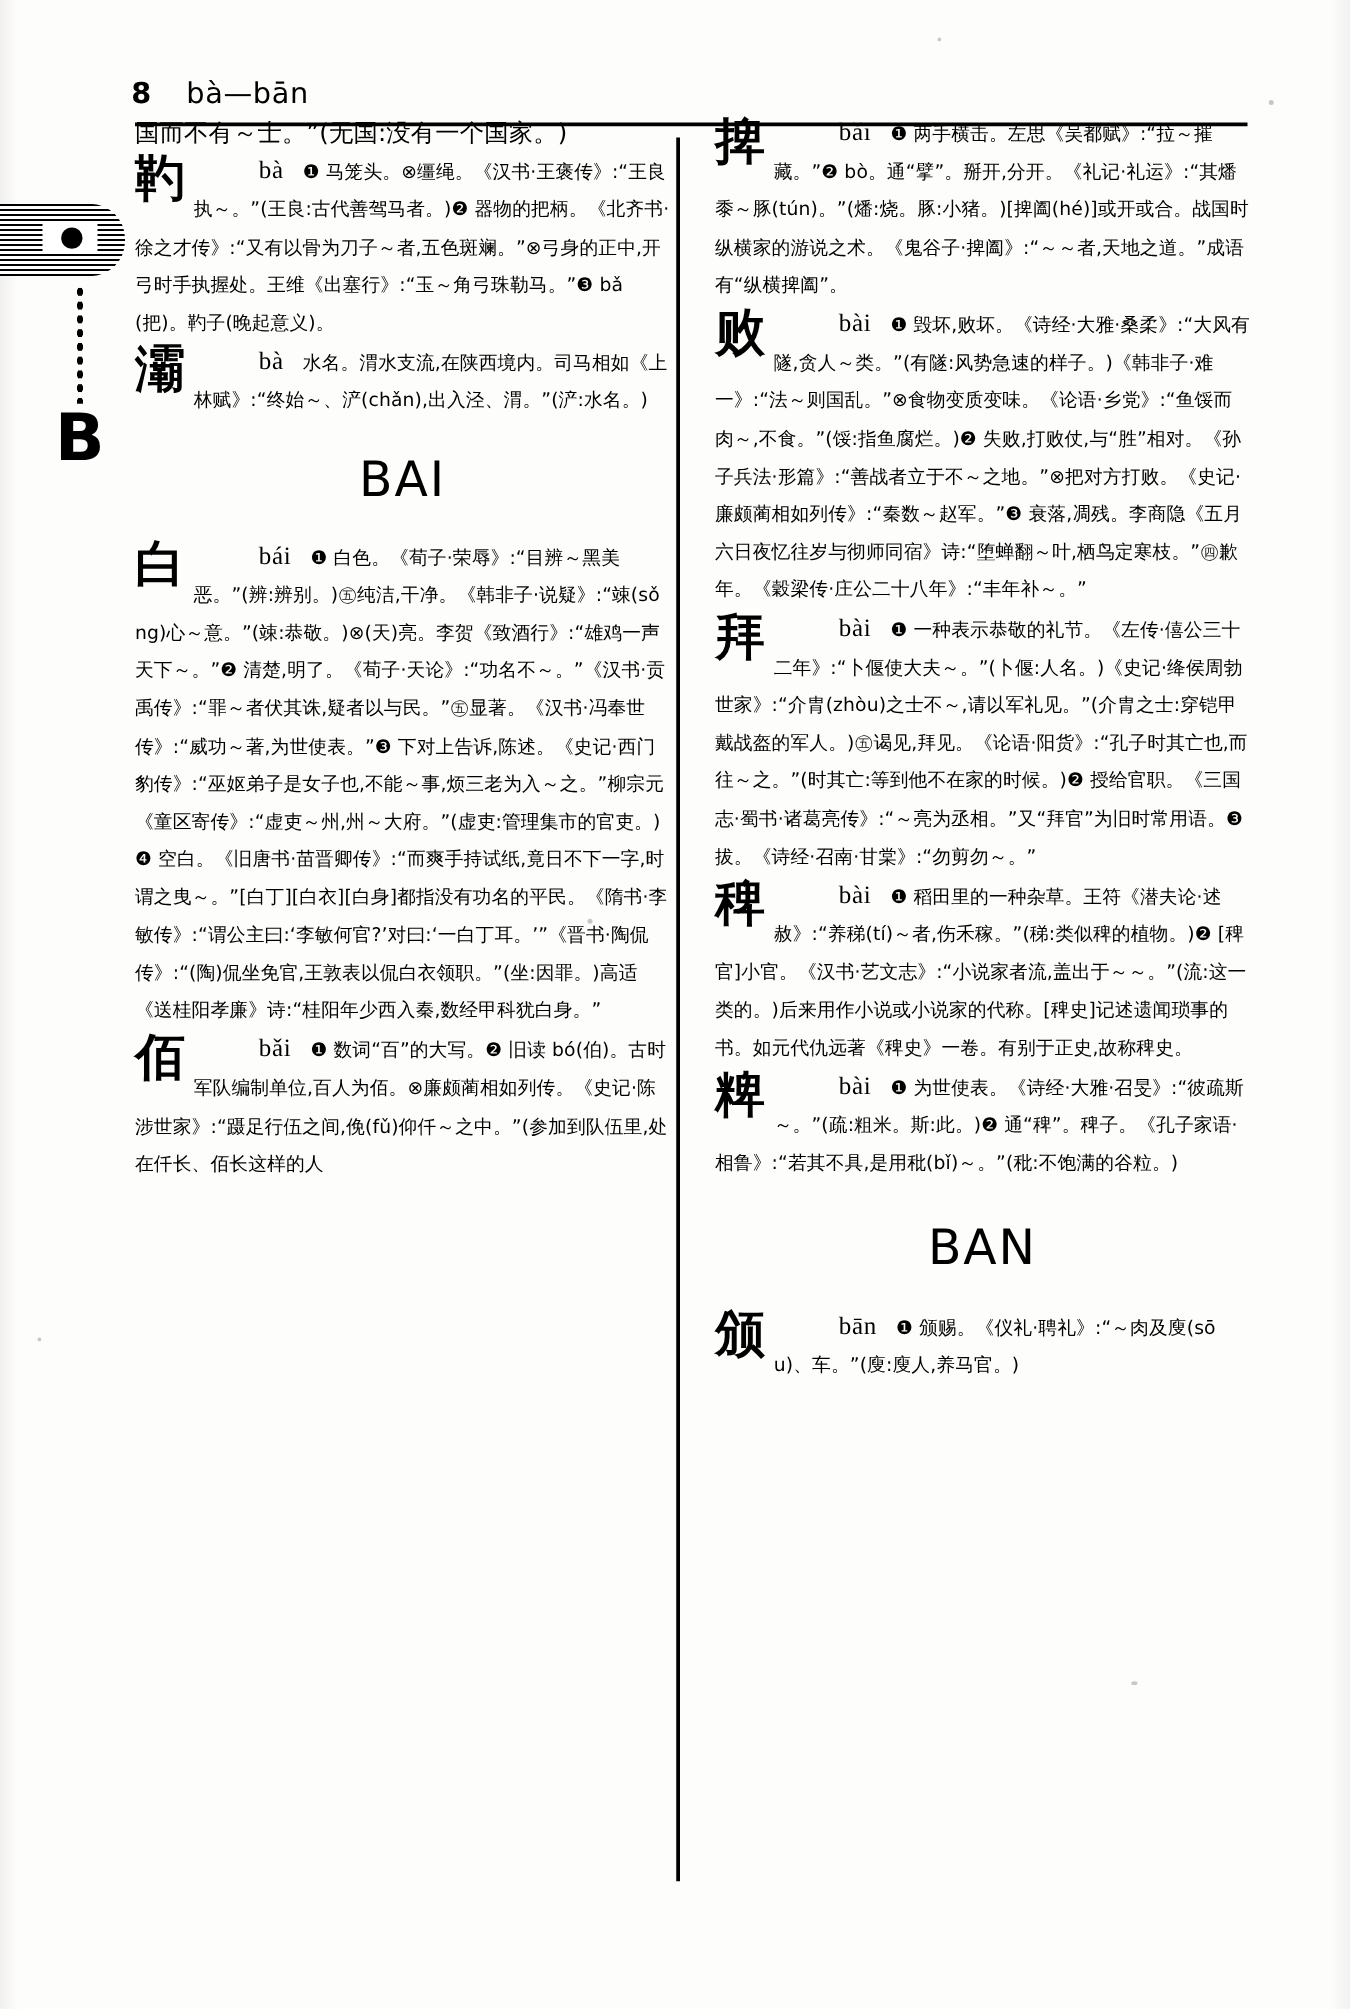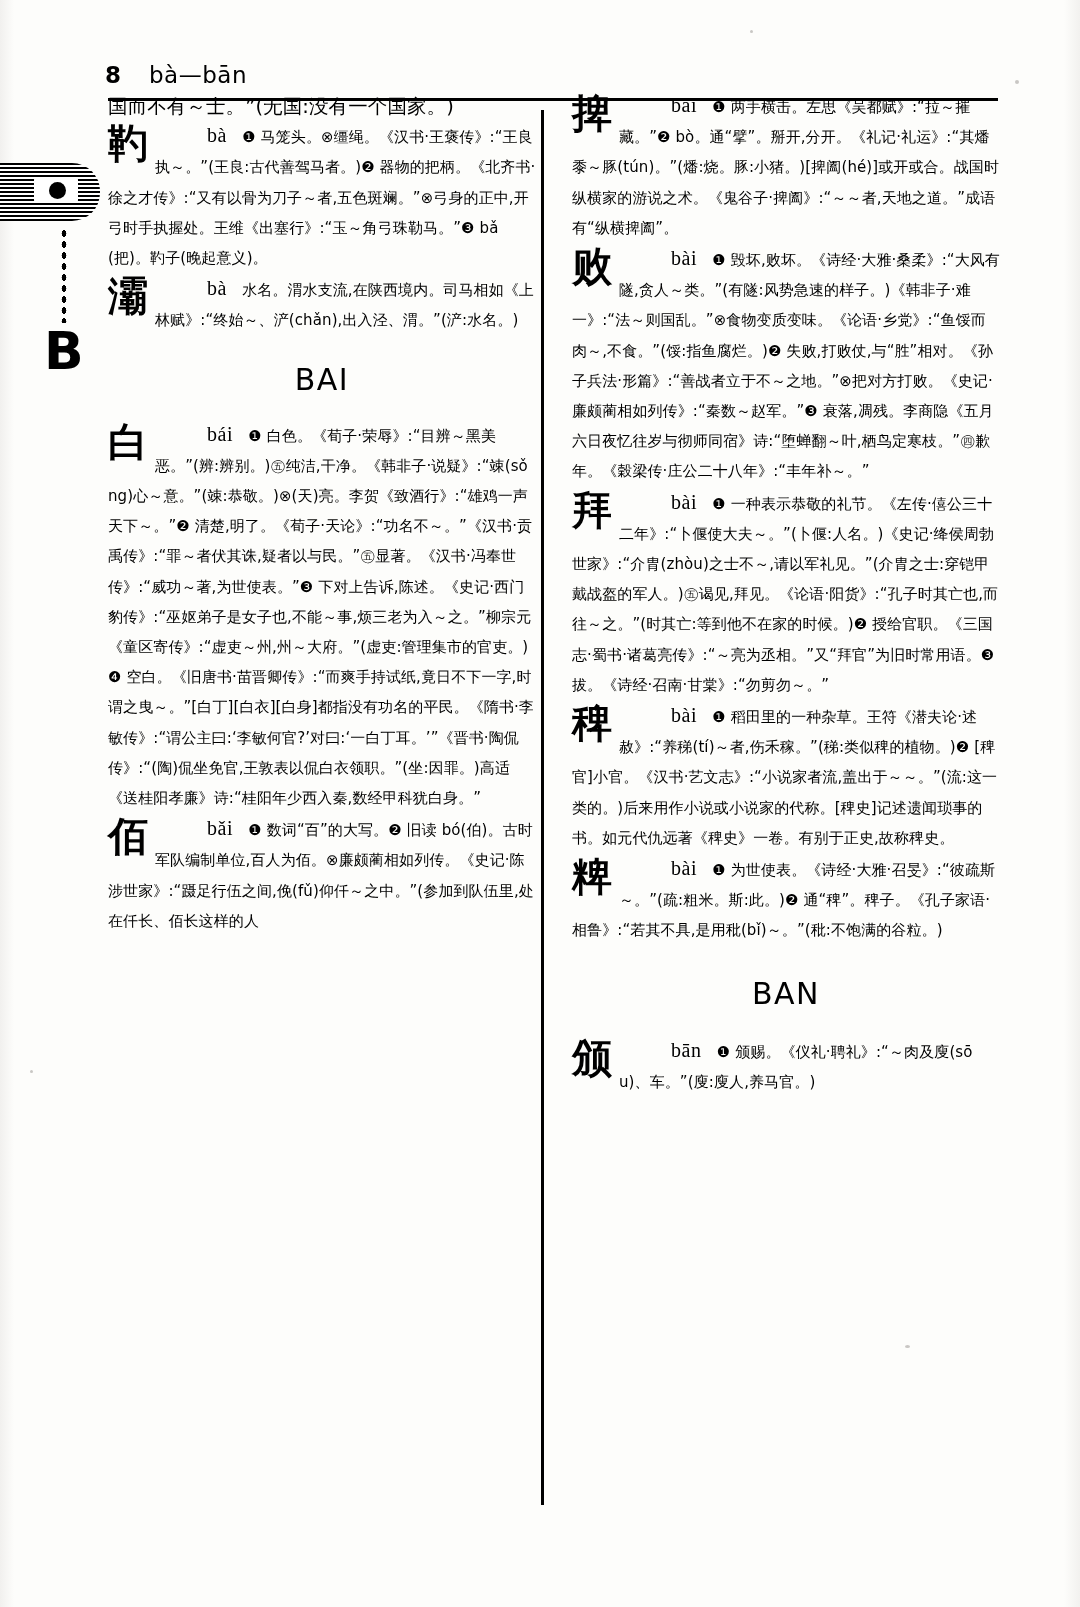--- a/index.html
+++ b/index.html
@@ -197,21 +197,21 @@
     font-family: Liberation Serif, serif;
     font-size: 20px;
     letter-spacing: 0.6px;
     padding: 0 10px 0 4px;
     margin-left: 48px;
   }
 
   
   .section-heading {
     font-family: "DejaVu Sans", sans-serif;
-    font-size: 30px;
+    font-size: 39px;
     font-weight: normal;
     letter-spacing: 1.5px;
     text-align: center;
     margin: 26px 0 24px 0;
   }
   .section-heading.tight { margin: 30px 0 26px 0; }
 
   .clearer { clear: both; height: 0; }
 
   

